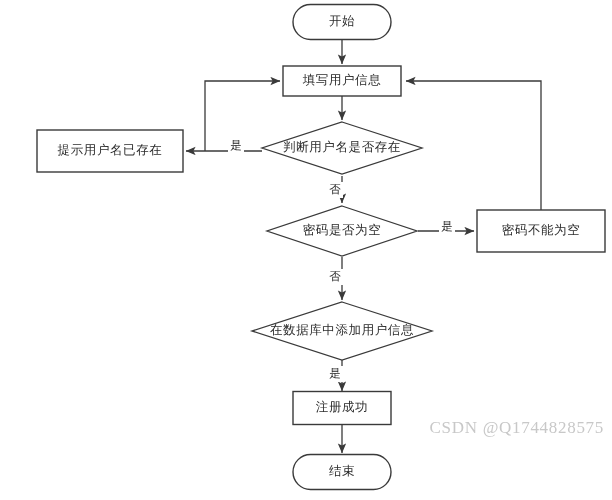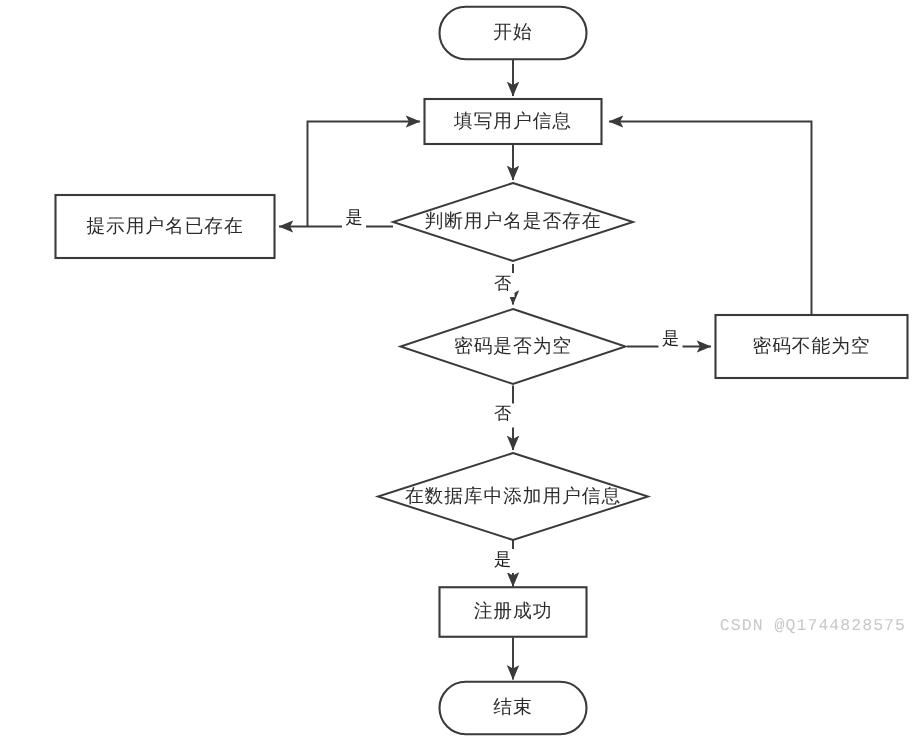--- a/index.html
+++ b/index.html
@@ -54,23 +54,23 @@
     fill: #1f1f1f;
     text-anchor: middle;
     dominant-baseline: middle;
   }
   .edge-label-bg {
     fill: #ffffff;
   }
   .watermark {
     position: absolute;
     right: 8px;
-    bottom: 16px;
-    font-family: Liberation Mono, monospace;
-    font-size: 11px;
+    bottom: 2px;
+    font-family: Liberation Serif, serif;
+    font-size: 17px;
     color: #c8c8c8;
     letter-spacing: 0.7px;
     user-select: none;
   }
 </style>
 </head>
 <body>
 
 <div id="flow-root">
   <svg class="flow-canvas" viewBox="0 0 612 500">

